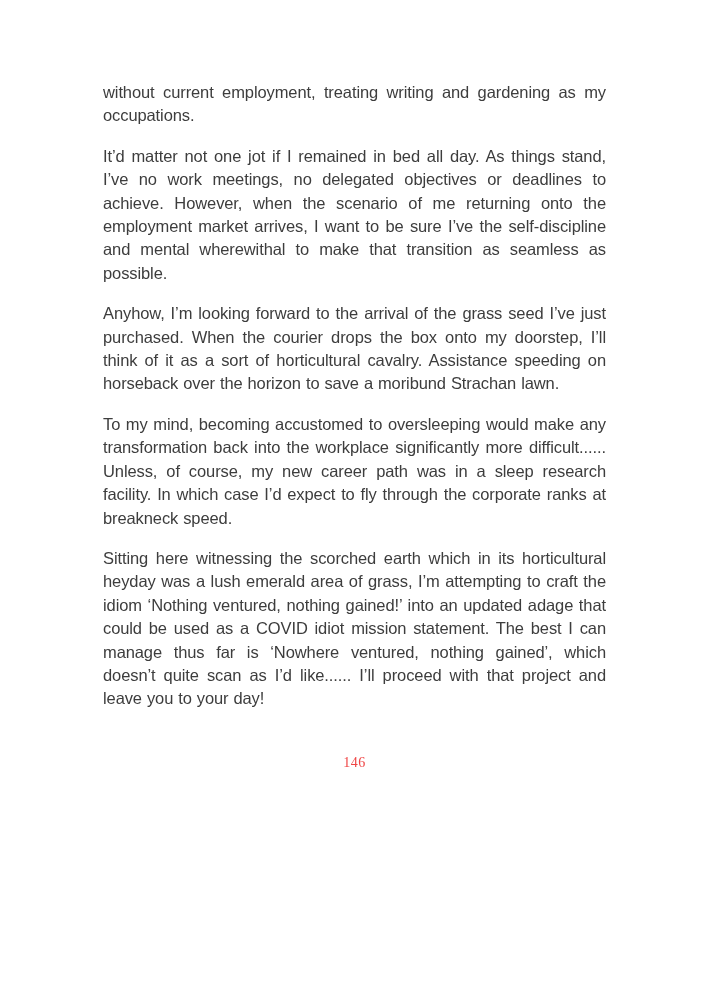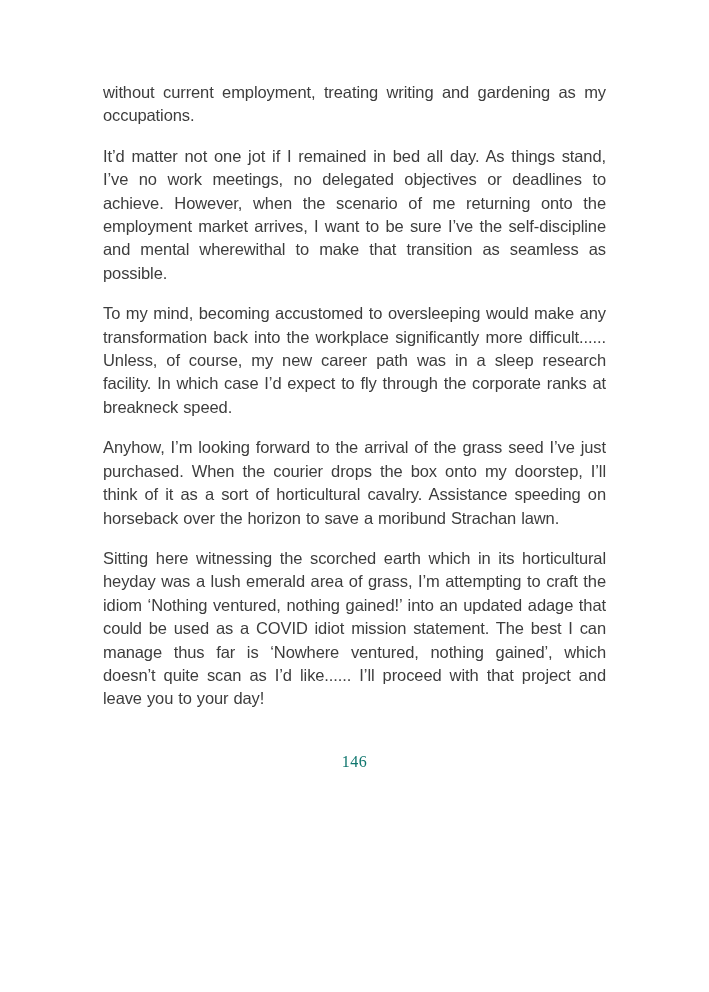--- a/index.html
+++ b/index.html
@@ -40,35 +40,35 @@
   .page-footer {
     position: absolute;
     bottom: 33px;
     left: 0;
     width: 709px;
     text-align: center;
   }
 
   .page-number {
     font-family: "Liberation Serif", serif;
-    font-size: 16px;
-    color: #0f766e;
+    font-size: 14px;
+    color: #ef4444;
     letter-spacing: 0.5px;
   }
 </style>
 </head>
 <body>
 
 <div class="page">
 
   <div class="body-text">
     <p>without current employment, treating writing and gardening as my occupations.</p>
     <p>It’d matter not one jot if I remained in bed all day. As things stand, I’ve no work meetings, no delegated objectives or deadlines to achieve. However, when the scenario of me returning onto the employment market arrives, I want to be sure I’ve the self-discipline and mental wherewithal to make that transition as seamless as possible.</p>
+    <p>Anyhow, I’m looking forward to the arrival of the grass seed I’ve just purchased. When the courier drops the box onto my doorstep, I’ll think of it as a sort of horticultural cavalry. Assistance speeding on horseback over the horizon to save a moribund Strachan lawn.</p>
     <p>To my mind, becoming accustomed to oversleeping would make any transformation back into the workplace significantly more difficult...... Unless, of course, my new career path was in a sleep research facility. In which case I’d expect to fly through the corporate ranks at breakneck speed.</p>
-    <p>Anyhow, I’m looking forward to the arrival of the grass seed I’ve just purchased. When the courier drops the box onto my doorstep, I’ll think of it as a sort of horticultural cavalry. Assistance speeding on horseback over the horizon to save a moribund Strachan lawn.</p>
     <p>Sitting here witnessing the scorched earth which in its horticultural heyday was a lush emerald area of grass, I’m attempting to craft the idiom ‘Nothing ventured, nothing gained!’ into an updated adage that could be used as a COVID idiot mission statement. The best I can manage thus far is ‘Nowhere ventured, nothing gained’, which doesn’t quite scan as I’d like...... I’ll proceed with that project and leave you to your day!</p>
   </div>
 
   <div class="page-footer">
     <span class="page-number">146</span>
   </div>
 
 </div>
 
 </body></html>

